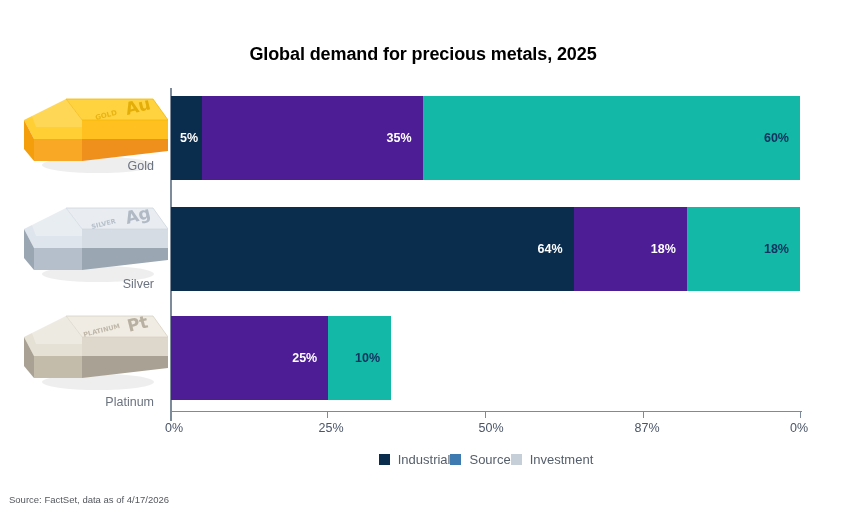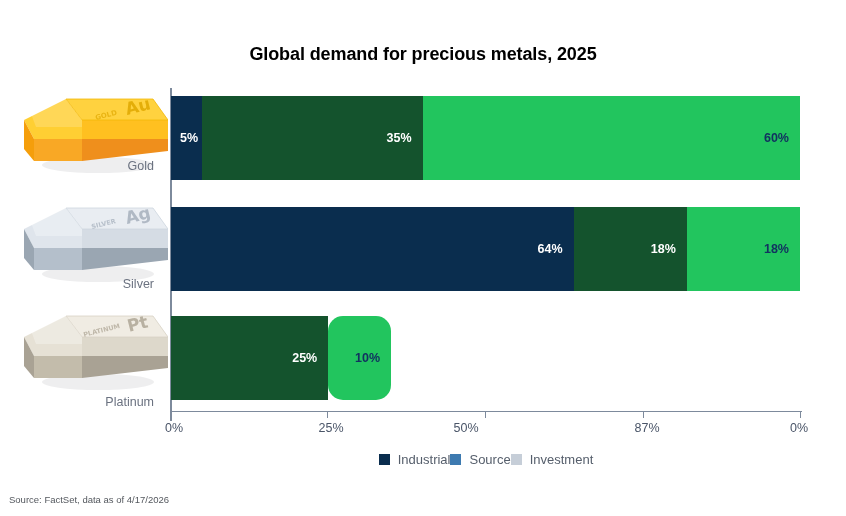--- a/index.html
+++ b/index.html
@@ -88,22 +88,22 @@
     box-sizing: border-box;
     font-size: 12.5px;
     font-weight: bold;
     overflow: hidden;
   }
   .seg span {
     padding-right: 11px;
     white-space: nowrap;
   }
   .seg.industrial { background: #0a2d4e; color: #ffffff; }
-  .seg.jewelry    { background: #14532d; color: #ffffff; }
-  .seg.investment { background: #22c55e; color: #123260; }
+  .seg.jewelry    { background: #4c1d95; color: #ffffff; }
+  .seg.investment { background: #14b8a6; color: #123260; }
   .seg.industrial.narrow { justify-content: flex-start; }
   .seg.industrial.narrow span { padding-right: 0; padding-left: 9px; }
 
   
   .cat-label {
     position: absolute;
     right: 692px;
     font-size: 12.5px;
     color: #6b7280;
     text-align: right;
@@ -164,21 +164,21 @@
   <div class="axis-hline"></div>
 
   <div class="tick major" style="left:170px;"></div>
   <div class="tick" style="left:327px;"></div>
   <div class="tick" style="left:485px;"></div>
   <div class="tick" style="left:643px;"></div>
   <div class="tick" style="left:800px;"></div>
 
   <div class="tick-label" style="left:174px;">0%</div>
   <div class="tick-label" style="left:331px;">25%</div>
-  <div class="tick-label" style="left:466px;">50%</div>
+  <div class="tick-label" style="left:491px;">50%</div>
   <div class="tick-label" style="left:647px;">87%</div>
   <div class="tick-label" style="left:799px;">0%</div>
 
   <div class="ingot" style="top:87px;">
     <svg viewBox="0 0 146 92" xmlns="http://www.w3.org/2000/svg">
       <ellipse cx="76" cy="78" rx="56" ry="8" fill="#e8e8ea" opacity="0.75"></ellipse>
       <polygon points="44,12 131,12 146,33 60,33" fill="#ffd23f"></polygon>
       <polygon points="60,33 146,33 146,52 60,52" fill="#ffc020"></polygon>
       <polygon points="44,12 60,33 60,52 12,52 2,33" fill="#ffcf33"></polygon>
       <polygon points="2,33 12,52 12,74 2,62" fill="#f59e0b"></polygon>
@@ -247,21 +247,21 @@
       <text x="62" y="33" font-family="DejaVu Sans, sans-serif" font-size="6.5" font-weight="bold" fill="#b3ab9b" opacity="0.8" transform="rotate(-14 62 33)">PLATINUM</text>
       <polygon points="44,12 60,33 60,40 14,40 8,24" fill="#ffffff" opacity="0.3"></polygon>
     </svg>
   </div>
   <div class="cat-label" style="top:395px;">Platinum</div>
 
   <div class="bar-row" style="top:316px;">
     <div class="seg jewelry" style="width:25%;">
       <span>25%</span>
     </div>
-    <div class="seg investment" style="width:10%;border-radius:15px;">
+    <div class="seg investment" style="width:10%;">
       <span>10%</span>
     </div>
   </div>
 
   <div class="legend">
     <div class="legend-item">
       <span class="legend-swatch" style="background:#0a2d4e;"></span>
       <span class="legend-text">Industrial</span>
     </div>
     <div class="legend-item">

